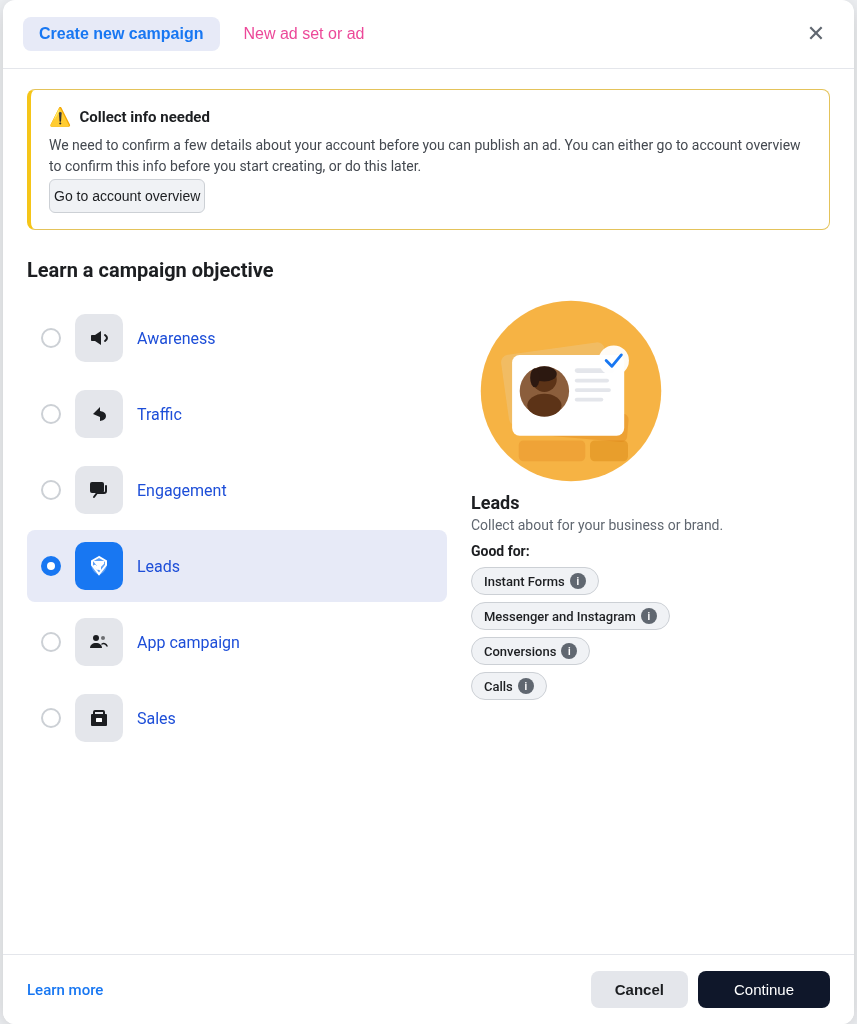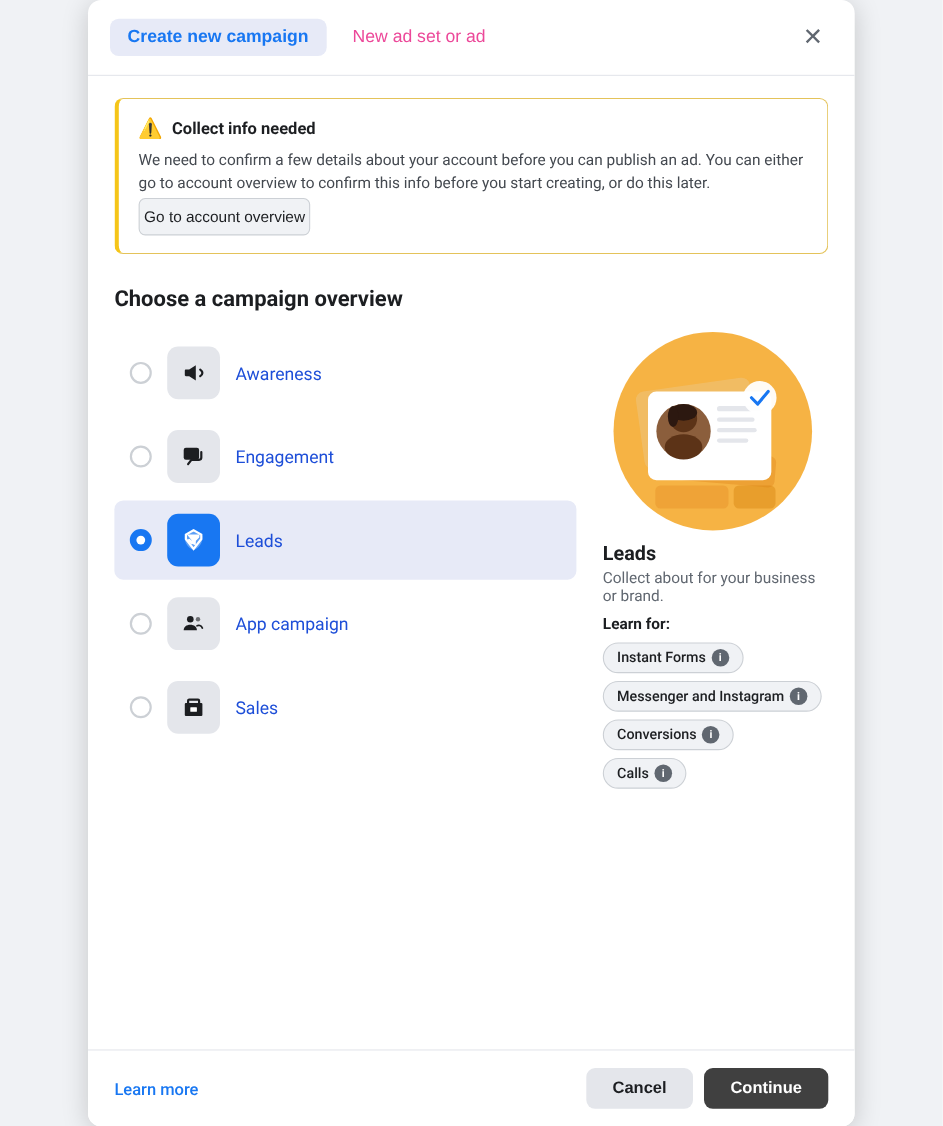--- a/index.html
+++ b/index.html
@@ -7,21 +7,21 @@
       font-family: -apple-system, BlinkMacSystemFont, 'Segoe UI', Roboto, Helvetica, Arial, sans-serif;
       background: #f0f2f5;
       display: flex;
       justify-content: center;
       align-items: center;
       min-height: 100vh;
     }
     .modal {
       background: #fff;
       border-radius: 12px;
-      width: 697px;
+      width: 851px;
       min-height: 1024px;
       display: flex;
       flex-direction: column;
       box-shadow: 0 4px 24px rgba(0,0,0,0.18);
       overflow: hidden;
     }
     
     .modal-header {
       display: flex;
       align-items: center;
@@ -266,26 +266,26 @@
       background: #e4e6eb;
       border: none;
       border-radius: 8px;
       padding: 10px 24px;
       font-size: 15px;
       font-weight: 600;
       color: #1c1e21;
       cursor: pointer;
     }
     .continue-btn {
-      background: #404040;
+      background: #0f172a;
       border: none;
       border-radius: 8px;
-      padding: 10px 24px;
+      padding: 10px 36px;
       font-size: 15px;
-      font-weight: 700;
+      font-weight: 400;
       color: #fff;
       cursor: pointer;
     }
 
     
     .illustration-circle {
       width: 190px;
       height: 190px;
     }
   </style>
@@ -306,37 +306,46 @@
 
     <div class="warning-banner">
       <div class="warning-title">
         <span class="warning-icon">⚠️</span>
         <span>Collect info needed</span>
       </div>
       <p class="warning-text">We need to confirm a few details about your account before you can publish an ad. You can either go to account overview to confirm this info before you start creating, or do this later.</p>
       <button class="account-overview-btn">Go to account overview</button>
     </div>
 
-    <div class="section-title">Choose a campaign overview</div>
+    <div class="section-title">Learn a campaign objective</div>
 
     <div class="objectives-layout">
 
       <div class="objectives-list">
 
         <div class="objective-item">
           <div class="radio-btn"></div>
           <div class="obj-icon-wrap">
             <svg width="24" height="24" viewBox="0 0 24 24" fill="none">
               <path d="M18 9C18 9 20 10.5 20 12C20 13.5 18 15 18 15" stroke="#1c1e21" stroke-width="2" stroke-linecap="round"></path>
               <path d="M5 9H8L14 5V19L8 15H5C4.44772 15 4 14.5523 4 14V10C4 9.44772 4.44772 9 5 9Z" fill="#1c1e21"></path>
             </svg>
           </div>
           <span class="obj-label">Awareness</span>
         </div>
 
+        <div class="objective-item">
+          <div class="radio-btn"></div>
+          <div class="obj-icon-wrap">
+            <svg width="24" height="24" viewBox="0 0 24 24" fill="none">
+              <path d="M6 12L13 5L13 9C13 9 19 9.5 19 14C19 18.5 13 19 13 19L13 15L6 12Z" fill="#1c1e21"></path>
+            </svg>
+          </div>
+          <span class="obj-label">Traffic</span>
+        </div>
 
         <div class="objective-item">
           <div class="radio-btn"></div>
           <div class="obj-icon-wrap">
             <svg width="24" height="24" viewBox="0 0 24 24" fill="none">
               <rect x="3" y="4" width="14" height="11" rx="2" fill="#1c1e21"></rect>
               <path d="M7 19L10 15H17C18.1046 15 19 14.1046 19 13V8" stroke="#1c1e21" stroke-width="2" stroke-linecap="round"></path>
             </svg>
           </div>
           <span class="obj-label">Engagement</span>
@@ -412,21 +421,21 @@
             <circle cx="145" cy="68" r="16" fill="white" opacity="0.95"></circle>
             <path d="M137 68 L143 74 L153 62" stroke="#1877f2" stroke-width="3" stroke-linecap="round" stroke-linejoin="round" fill="none"></path>
 
             <rect x="45" y="152" width="70" height="22" rx="5" fill="#E8942A" opacity="0.5"></rect>
             <rect x="120" y="152" width="40" height="22" rx="5" fill="#D4800A" opacity="0.4"></rect>
           </svg>
         </div>
 
         <div class="detail-title">Leads</div>
         <div class="detail-desc">Collect about for your business or brand.</div>
-        <div class="good-for-title">Learn for:</div>
+        <div class="good-for-title">Good for:</div>
 
         <div class="tags-list">
           <div class="tag">
             <span>Instant Forms</span>
             <span class="info-icon">i</span>
           </div>
           <div class="tag">
             <span>Messenger and Instagram</span>
             <span class="info-icon">i</span>
           </div>

